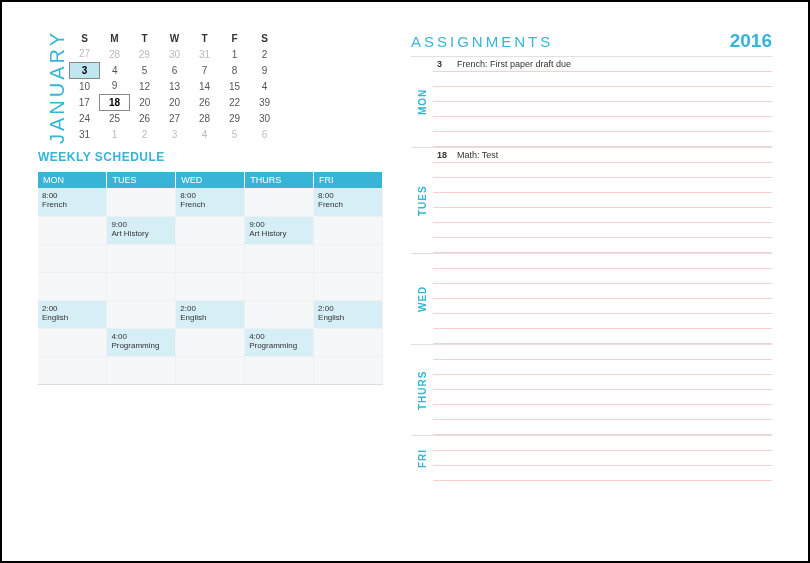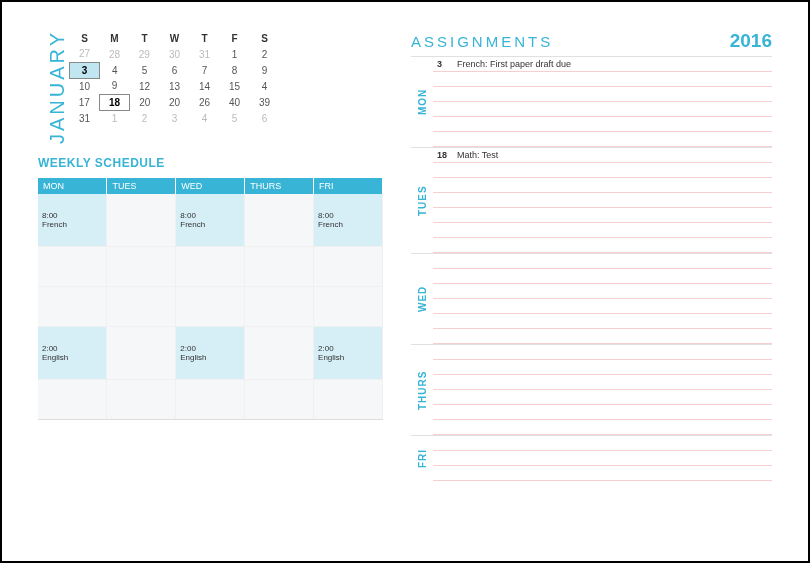--- a/index.html
+++ b/index.html
@@ -29,29 +29,29 @@
     background: #bfe6f1; font-weight: 700; color: #000;
     border: 1px solid #888;
   }
   .mini-cal td.today {
     font-weight: 700; color: #000; border: 1px solid #888;
   }
 
   
   .ws-title {
     color: #37b4d6; font-size: 12px; font-weight: 700; letter-spacing: 0.5px;
-    margin: 12px 0 8px 0;
+    margin: 6px 0 8px 0;
   }
   .ws-table { border-collapse: collapse; width: 100%; table-layout: fixed; }
   .ws-table th {
     background: #37b4d6; color: #fff; font-size: 9px; font-weight: 400;
     text-align: left; padding: 3px 5px; border-right: 1px solid #fff;
   }
   .ws-table td {
-    height: 40px; font-size: 8px; color: #333; padding: 17px 4px;
+    height: 28px; font-size: 8px; color: #333; padding: 3px 4px;
     vertical-align: top; border-right: 1px solid #f0f0f0;
     border-bottom: 1px solid #f0f0f0; background: #f5f7f8;
   }
   .ws-table td.has { background: #d6eef5; }
   .ws-table td .time { display: block; }
   .ws-table td .subj { display: block; }
   .ws-table tr:last-child td { border-bottom: 1px solid #ddd; }
 
   
   .assign-head {
@@ -123,22 +123,31 @@
                 <td>14</td>
                 <td>15</td>
                 <td>4</td>
               </tr>
               <tr>
                 <td>17</td>
                 <td class="today">18</td>
                 <td>20</td>
                 <td>20</td>
                 <td>26</td>
-                <td>40</td>
+                <td>22</td>
                 <td>39</td>
+              </tr>
+              <tr>
+                <td>24</td>
+                <td>25</td>
+                <td>26</td>
+                <td>27</td>
+                <td>28</td>
+                <td>29</td>
+                <td>30</td>
               </tr>
               <tr>
                 <td>31</td>
                 <td class="fade">1</td>
                 <td class="fade">2</td>
                 <td class="fade">3</td>
                 <td class="fade">4</td>
                 <td class="fade">5</td>
                 <td class="fade">6</td>
               </tr>
@@ -170,20 +179,33 @@
               <span class="subj">French</span>
             </td>
             <td></td>
             <td class="has">
               <span class="time">8:00</span>
               <span class="subj">French</span>
             </td>
           </tr>
           <tr>
             <td></td>
+            <td class="has">
+              <span class="time">9:00</span>
+              <span class="subj">Art History</span>
+            </td>
+            <td></td>
+            <td class="has">
+              <span class="time">9:00</span>
+              <span class="subj">Art History</span>
+            </td>
+            <td></td>
+          </tr>
+          <tr>
+            <td></td>
             <td></td>
             <td></td>
             <td></td>
             <td></td>
           </tr>
           <tr>
             <td></td>
             <td></td>
             <td></td>
             <td></td>
@@ -197,20 +219,33 @@
             <td></td>
             <td class="has">
               <span class="time">2:00</span>
               <span class="subj">English</span>
             </td>
             <td></td>
             <td class="has">
               <span class="time">2:00</span>
               <span class="subj">English</span>
             </td>
+          </tr>
+          <tr>
+            <td></td>
+            <td class="has">
+              <span class="time">4:00</span>
+              <span class="subj">Programming</span>
+            </td>
+            <td></td>
+            <td class="has">
+              <span class="time">4:00</span>
+              <span class="subj">Programming</span>
+            </td>
+            <td></td>
           </tr>
           <tr>
             <td></td>
             <td></td>
             <td></td>
             <td></td>
             <td></td>
           </tr>
         </tbody>
     </table>

